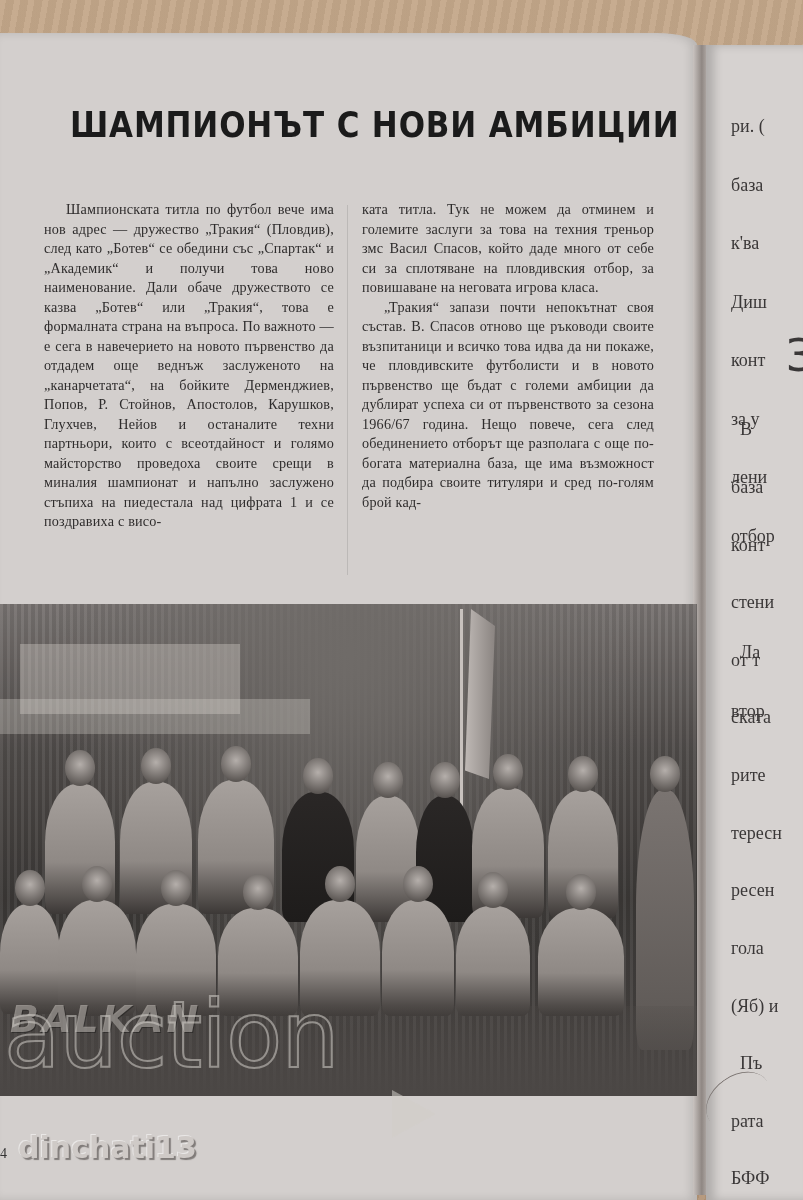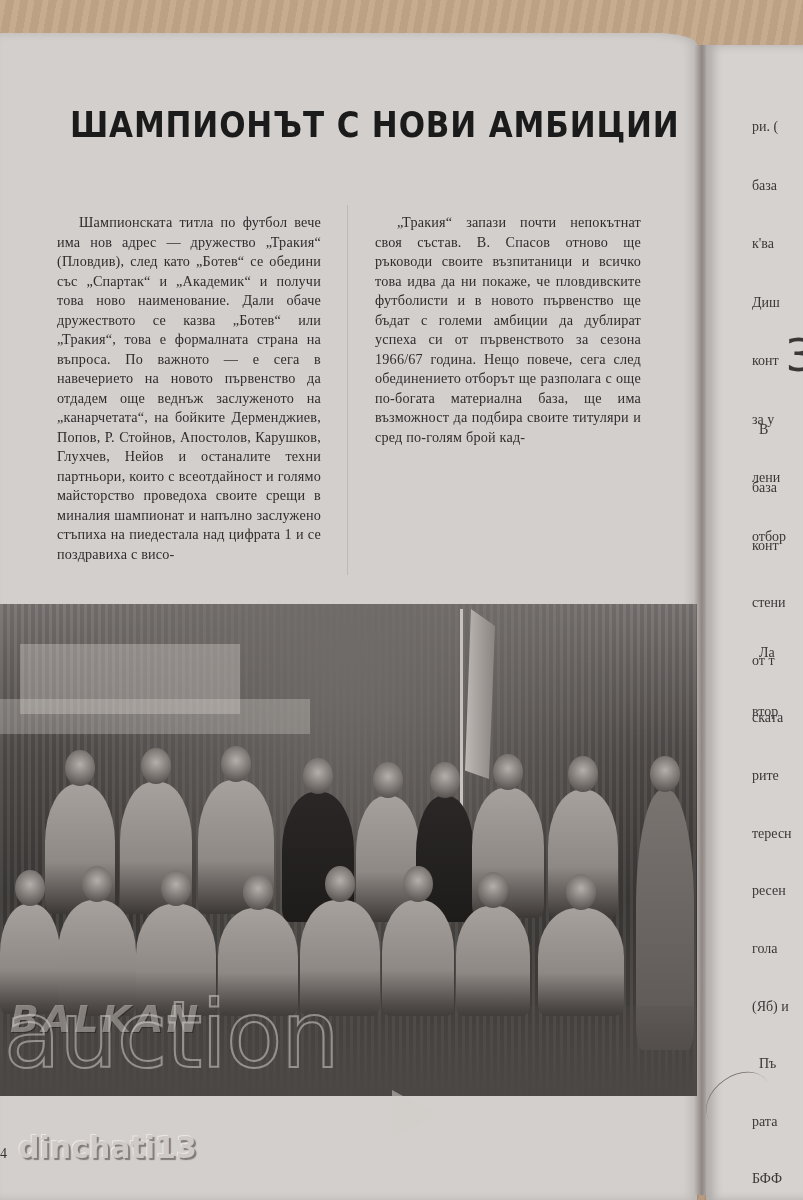--- a/index.html
+++ b/index.html
@@ -33,21 +33,21 @@
     position:absolute; left:70px; top:104px; width:560px;
     font-family:"DejaVu Sans","Liberation Sans",sans-serif;
     font-weight:bold; font-size:36px; letter-spacing:1px;
     color:#1b1b1b; transform:scaleX(0.86); transform-origin:left top;
     white-space:nowrap;
   }
   .col {
     position:absolute; font-size:14.2px; line-height:19.5px; color:#2e2c2c;
     text-align:justify; letter-spacing:0.2px;
   }
-  .col p { margin:13px; text-indent:22px; }
+  .col p { margin:0; text-indent:22px; }
   .col p.noindent { text-indent:0; }
   .col-1 { left:44px; top:200px; width:290px; }
   .col-2 { left:362px; top:200px; width:292px; }
   .col-divider {
     position:absolute; left:347px; top:205px; width:1px; height:370px;
     background:rgba(60,60,60,0.15);
   }
   .photo {
     position:absolute; left:0; top:604px; width:697px; height:492px;
     background:
@@ -109,21 +109,21 @@
     font-family:"DejaVu Sans","Liberation Sans",sans-serif; font-weight:bold;
     font-size:30px; color:#cfcac7;
     text-shadow:2px 2px 1px rgba(60,55,52,0.55), -1px -1px 0 rgba(255,255,255,0.5);
   }
   .crease {
     position:absolute; left:695px; top:1100px; width:70px; height:50px;
     border-top:1.5px solid #7a7370; transform:rotate(-35deg); transform-origin:left top;
     border-radius:50%;
   }
   .right-col {
-    position:absolute; left:752px; font-size:14px; line-height:19.5px; color:#3a3737;
+    position:absolute; left:731px; font-size:18px; line-height:19.5px; color:#3a3737;
     white-space:pre; overflow:hidden; width:51px;
   }
   .right-heading {
     position:absolute; left:786px; top:330px; font-size:44px; color:#3a3737;
     font-family:"DejaVu Sans","Liberation Sans",sans-serif;
   }
   .page-num {
     position:absolute; left:0; top:1146px; font-size:14px; color:#333;
   }
 </style>
@@ -136,20 +136,21 @@
 <div class="gutter"></div>
 <div class="page-right"></div>
 
 <div class="headline">ШАМПИОНЪТ С НОВИ АМБИЦИИ</div>
 
 <div class="col col-1">
   <p>Шампионската титла по футбол вече има нов адрес — дружество „Тракия“ (Пловдив), след като „Ботев“ се обедини със „Спартак“ и „Академик“ и получи това ново наименование. Дали обаче дружеството се казва „Ботев“ или „Тракия“, това е формалната страна на въпроса. По важното — е сега в навечерието на новото първенство да отдадем още веднъж заслуженото на „канарчетата“, на бойките Дерменджиев, Попов, Р. Стойнов, Апостолов, Карушков, Глухчев, Нейов и останалите техни партньори, които с всеотдайност и голямо майсторство проведоха своите срещи в миналия шампионат и напълно заслужено стъпиха на пиедестала над цифрата 1 и се поздравиха с висо-</p>
 </div>
 <div class="col-divider"></div>
 <div class="col col-2">
+  <p class="noindent">ката титла. Тук не можем да отминем и големите заслуги за това на техния треньор змс Васил Спасов, който даде много от себе си за сплотяване на пловдивския отбор, за повишаване на неговата игрова класа.</p>
   <p>„Тракия“ запази почти непокътнат своя състав. В. Спасов отново ще ръководи своите възпитаници и всичко това идва да ни покаже, че пловдивските футболисти и в новото първенство ще бъдат с големи амбиции да дублират успеха си от първенството за сезона 1966/67 година. Нещо повече, сега след обединението отборът ще разполага с още по-богата материална база, ще има възможност да подбира своите титуляри и сред по-голям брой кад-</p>
 </div>
 
 <div class="photo">
   <div class="stand"></div>
   <div class="stand2"></div>
   <div class="pole"></div>
   <div class="flag"></div>
 
   <div class="player" style="left:45px;top:180px;width:70px;height:130px;">

